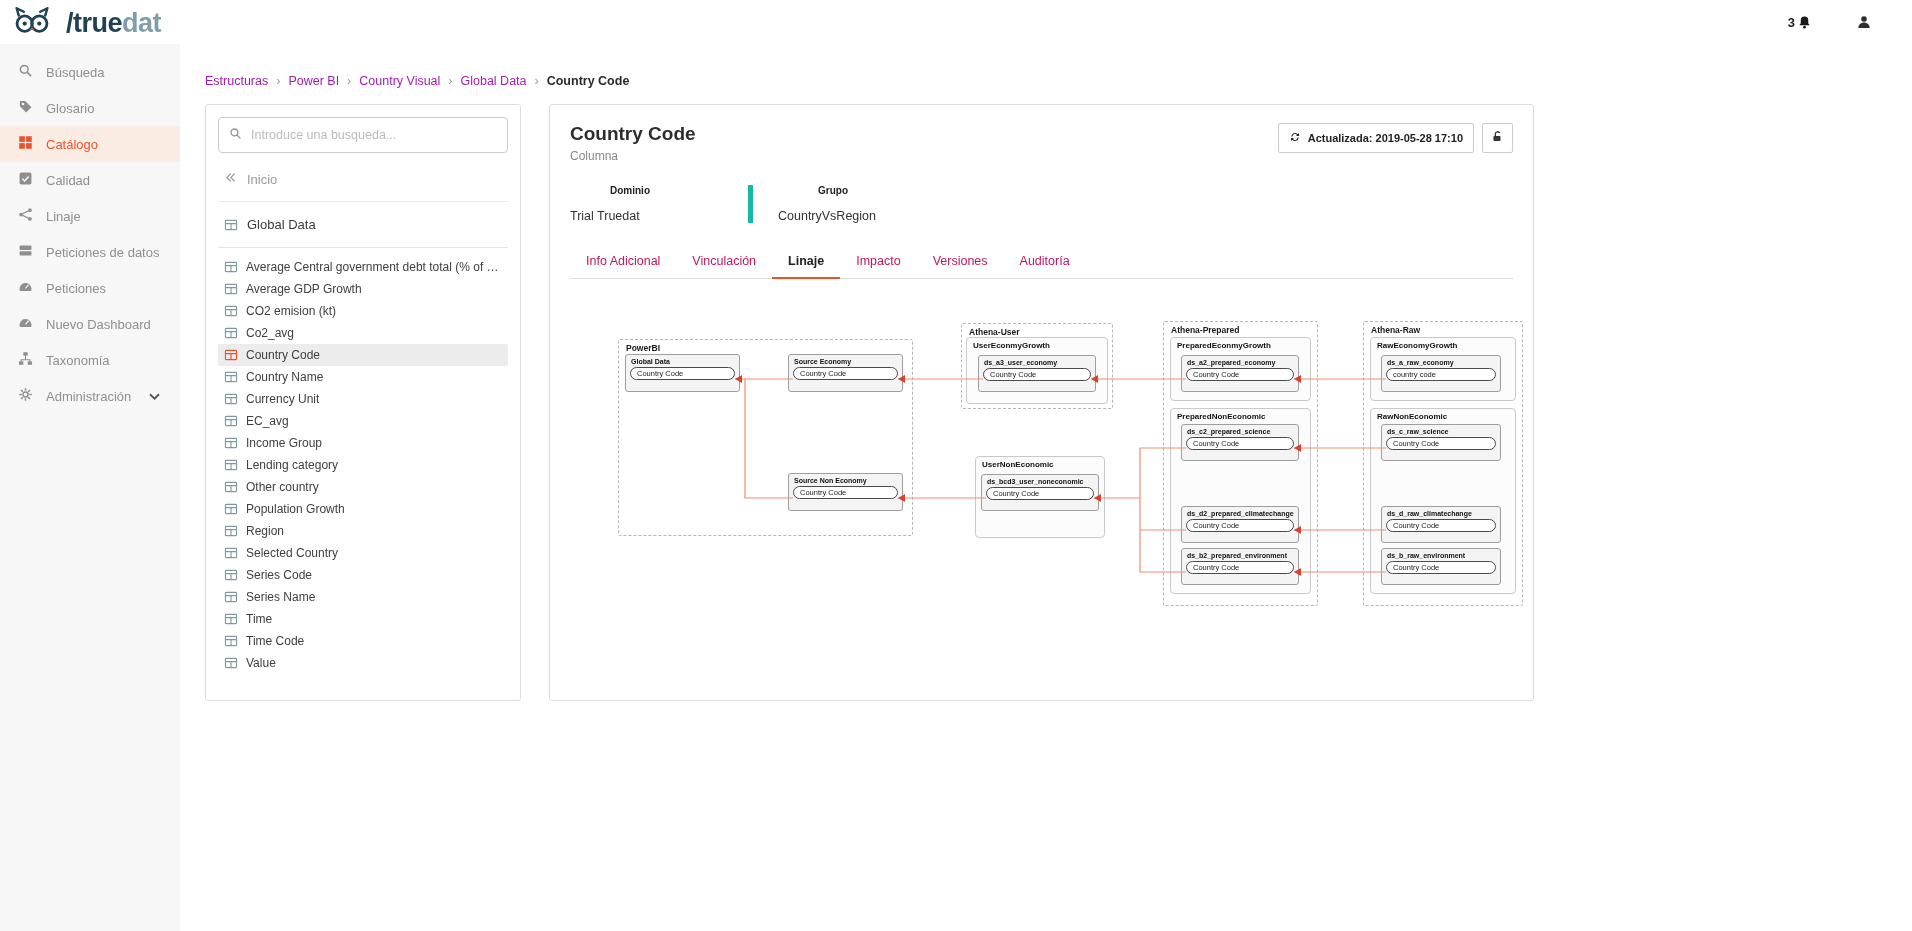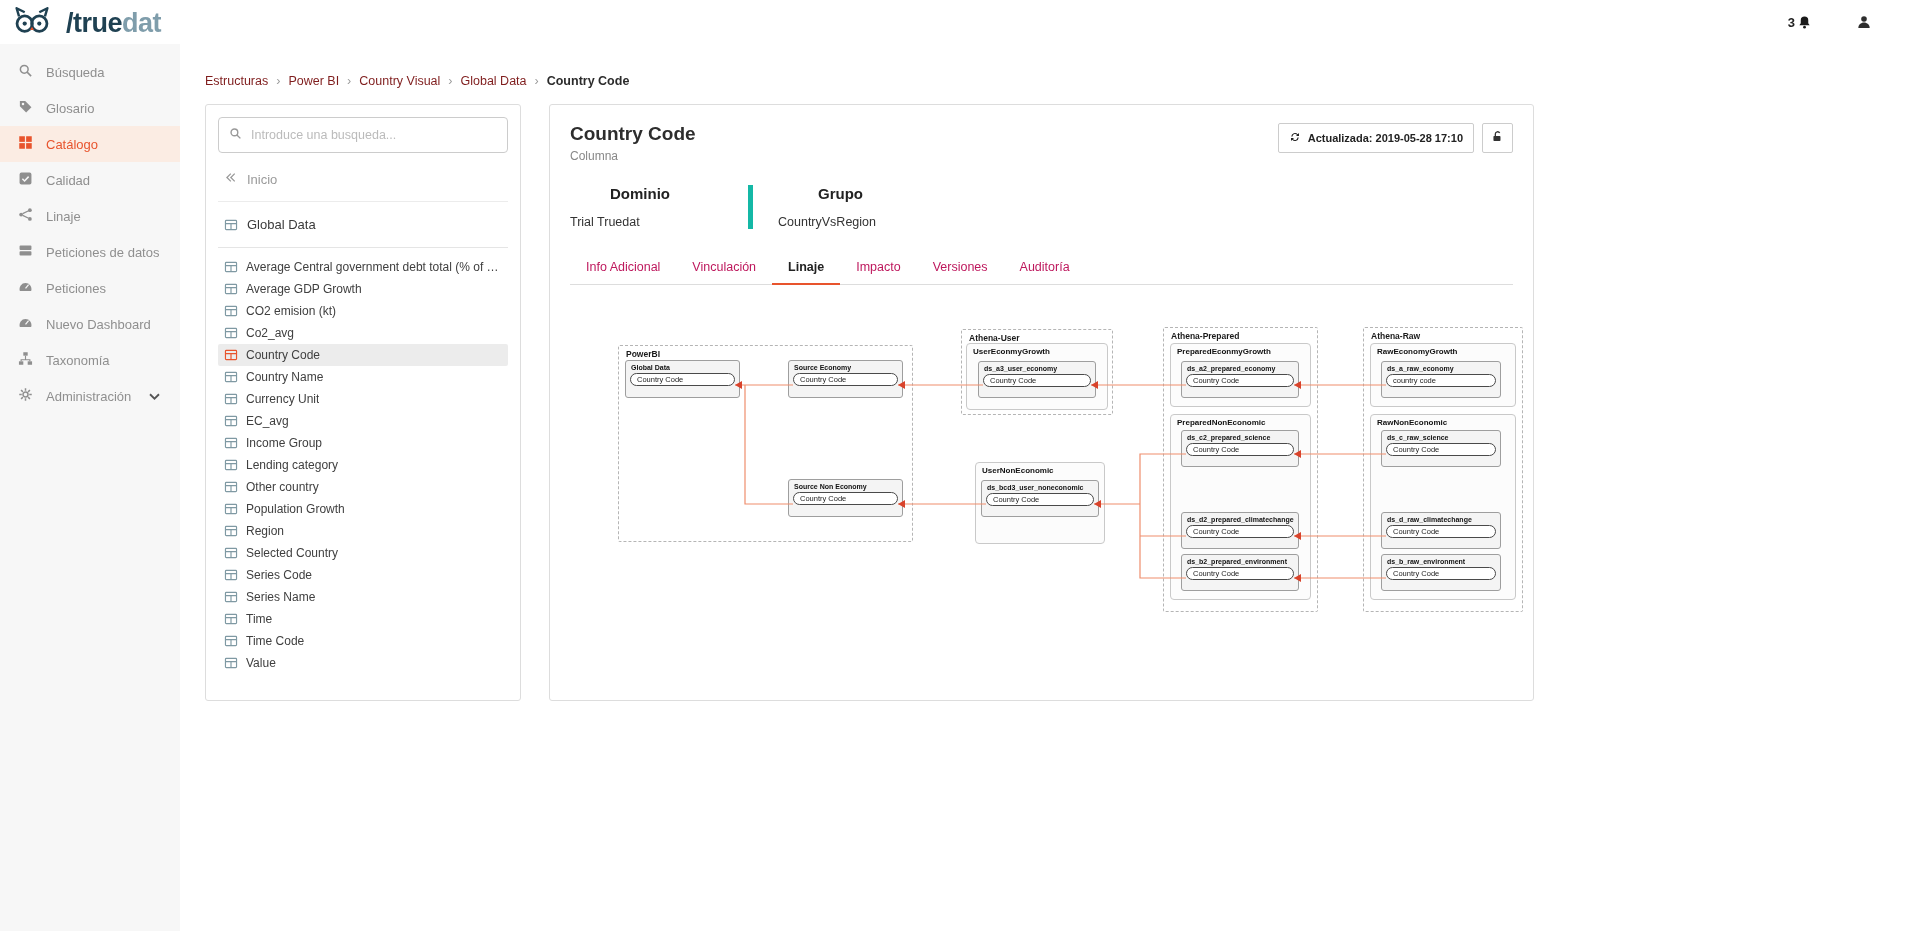--- a/index.html
+++ b/index.html
@@ -24,21 +24,21 @@
   .nav-item { display:flex; align-items:center; gap:13px; padding:9px 18px;
     font-size:13px; color:#8f8f8f; cursor:pointer; }
   .nav-item svg { width:15px; height:15px; flex-shrink:0; }
   .nav-item.active { background:#fbece3; color:#e8542d; }
   .nav-chevron { margin-left:auto; display:flex; }
 
   .main { flex:1; padding:20px 0 0 25px; }
 
   
   .breadcrumb { font-size:12.5px; margin:10px 0 16px 0; }
-  .crumb { color:#7f1d1d; text-decoration:none; cursor:pointer; }
+  .crumb { color:#a21caf; text-decoration:none; cursor:pointer; }
   .crumb::after { content:"\203A"; color:#999; margin:0 8px; font-weight:normal; }
   .crumb-current { color:#2b2b2b; font-weight:bold; }
 
   .panels { display:flex; gap:28px; align-items:flex-start; }
 
   
   .structures-panel { width:316px; height:597px; border:1px solid #ddd; border-radius:3px;
     background:#fff; padding:12px 12px; overflow:hidden; }
   .search-box { display:flex; align-items:center; gap:9px; border:1px solid #ccc;
     border-radius:4px; padding:8px 10px; color:#999; }
@@ -71,21 +71,21 @@
     background:#fff; padding:7px 10px; font-size:11px; font-weight:bold; color:#222;
     font-family:"Liberation Sans", sans-serif; cursor:pointer; }
   .update-btn svg { width:12px; height:12px; }
   .lock-btn { border:1px solid #ccc; border-radius:2px; background:#fff; padding:6px 8px;
     color:#333; cursor:pointer; display:flex; align-items:center; }
   .lock-btn svg { width:13px; height:13px; }
 
   .meta { display:flex; margin-top:22px; }
   .meta-col { padding-right:40px; min-width:178px; }
   .meta-col + .meta-col { border-left:5px solid #14b8a6; padding-left:25px; }
-  .meta-label { font-weight:bold; font-size:15px; color:#222;padding-left:40px; }
+  .meta-label { font-weight:bold; font-size:10px; color:#222;padding-left:40px; }
   .meta-value { margin-top:13px; font-size:12.5px; color:#333; }
 
   .tabs { display:flex; margin-top:22px; border-bottom:1px solid #ddd; }
   .tab { padding:9px 16px; font-size:12.5px; color:#be185d; cursor:pointer; }
   .tab.active { font-weight:bold; color:#222; border-bottom:2px solid #e8542d; margin-bottom:-1px; }
 
   
   .diagram { position:relative; margin:42px 0 0 48px; width:912px; height:296px; }
   .dgroup { position:absolute; border:1px dashed #b5b5b5; border-radius:2px; z-index:1; }
   .dgroup-label { position:absolute; top:3px; left:7px; font-size:8.5px; font-weight:bold; color:#1a1a1a; white-space:nowrap; }

